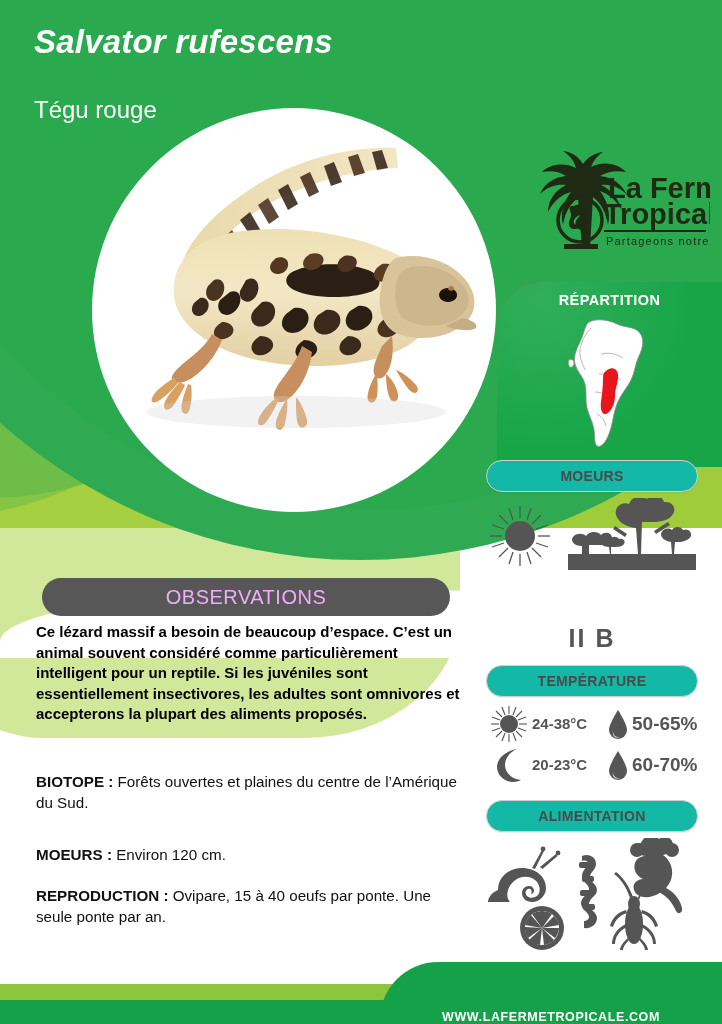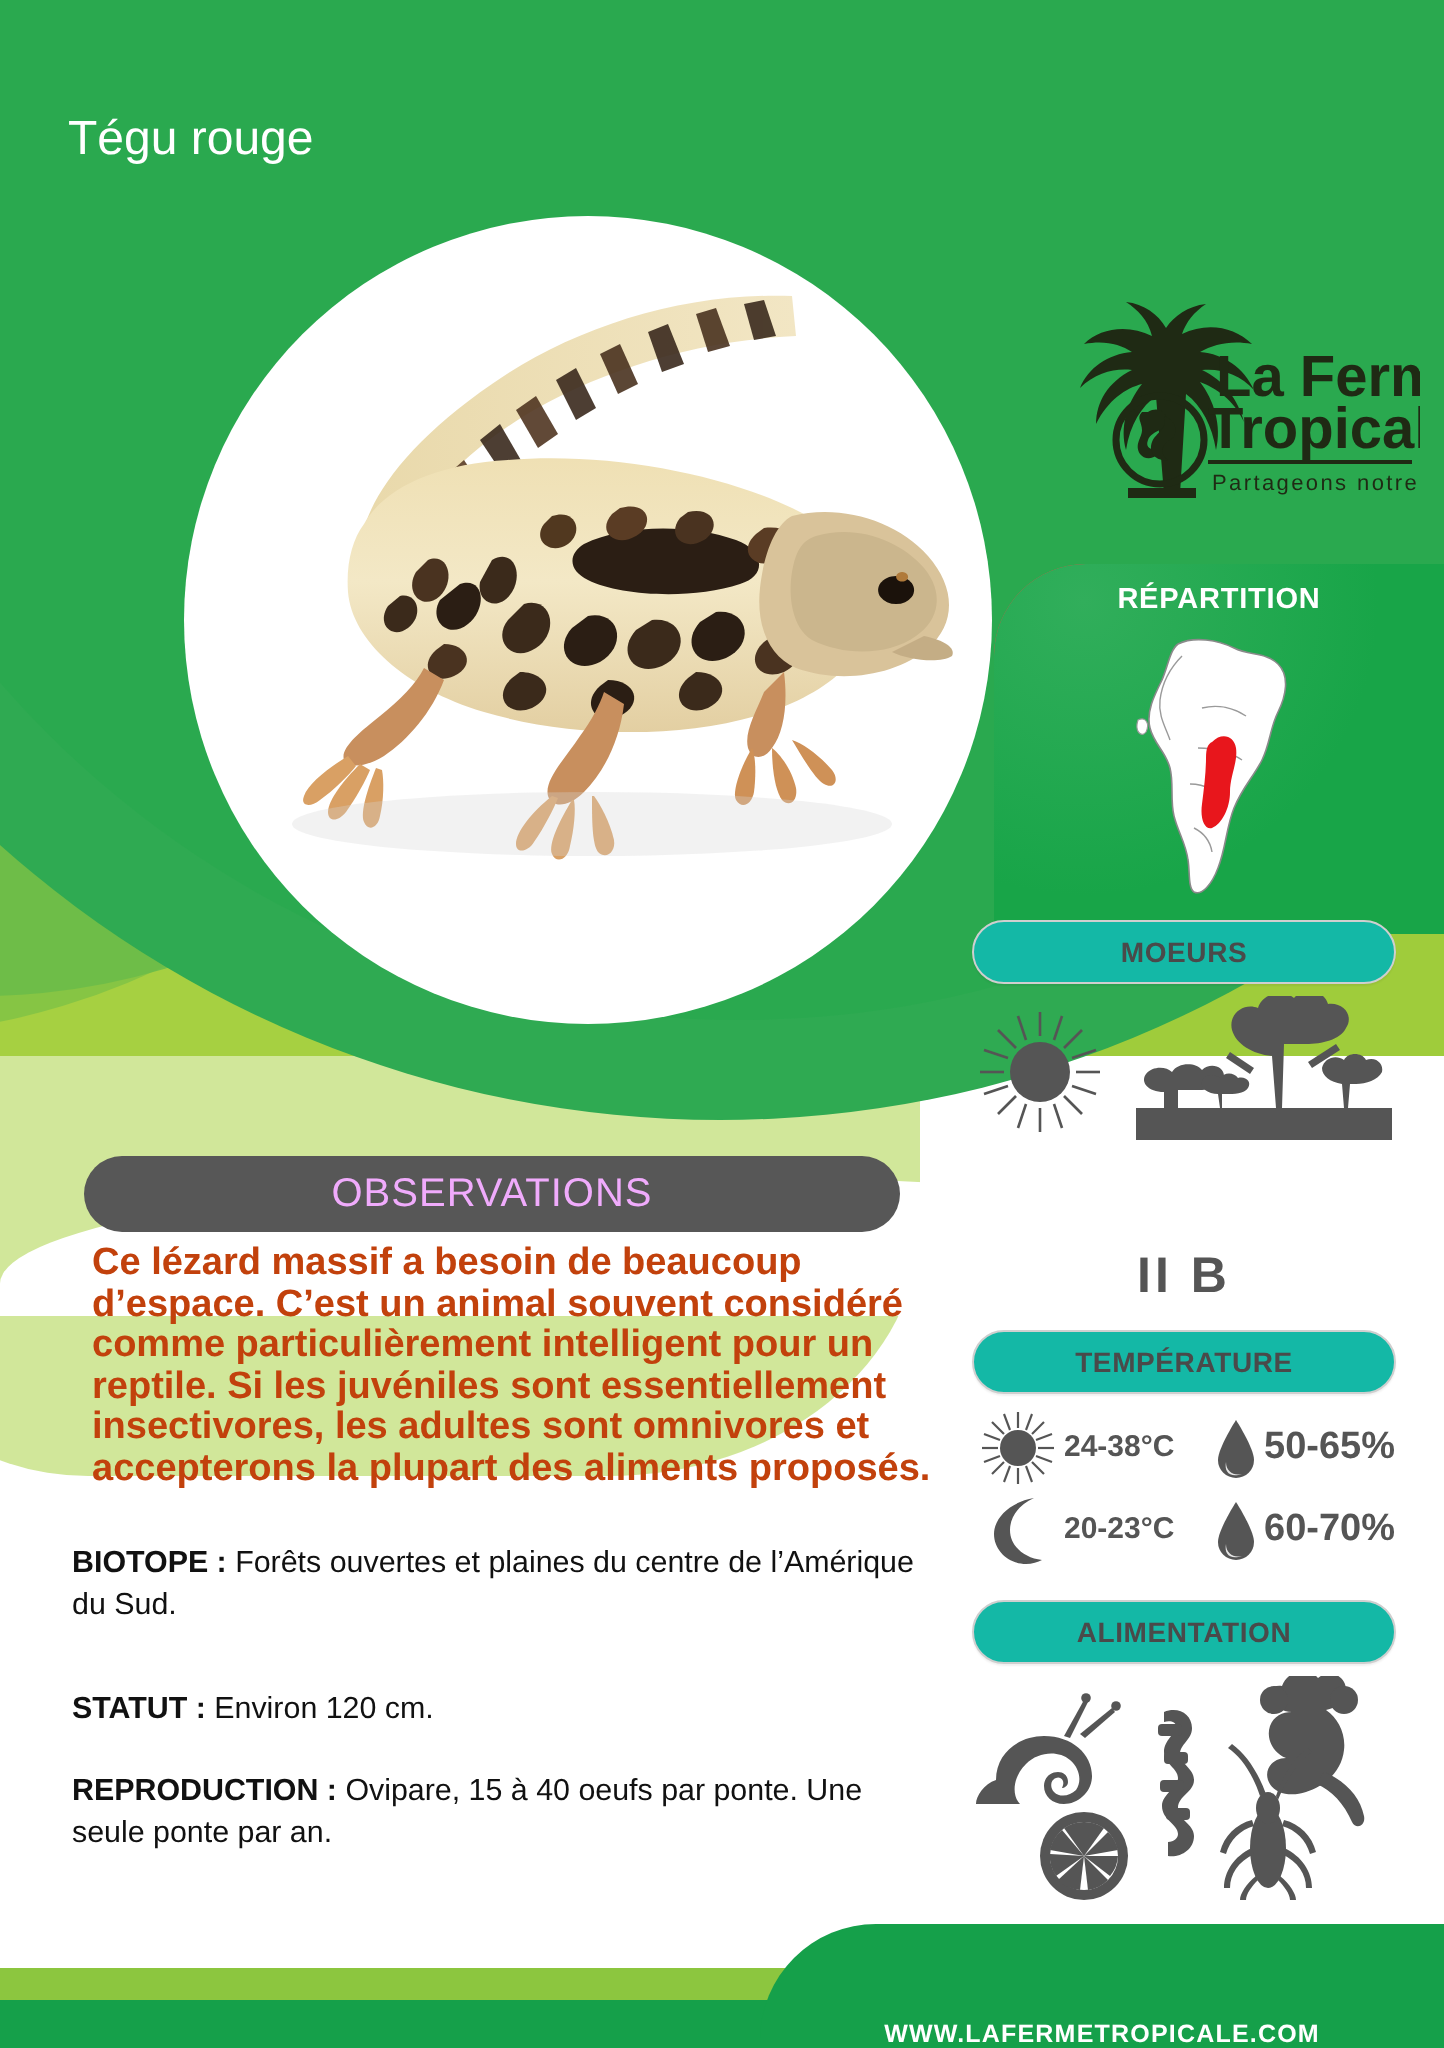--- a/index.html
+++ b/index.html
@@ -117,21 +117,21 @@
 
   
   .obs-pill{
     position:absolute;left:42px;top:578px;width:408px;height:38px;
     background:#575757;border-radius:19px;
     display:flex;align-items:center;justify-content:center;
     color:#f0abfc;font-size:20px;letter-spacing:.5px;
   }
   .obs-body{
     position:absolute;left:36px;top:622px;width:430px;
-    font-size:19px;line-height:20.5px;font-weight:bold;color:#c2410c;margin-left:10px;
+    font-size:15px;line-height:20.5px;font-weight:bold;color:#000000;
   }
   .fact{
     position:absolute;left:36px;width:430px;
     font-size:15.2px;line-height:20.5px;color:#111;
   }
   .fact b{font-weight:bold;margin-top:48px;}
   #fact-biotope{top:772px;}
   #fact-taille{top:845px;}
   #fact-repro{top:886px;}
 
@@ -179,20 +179,21 @@
     <div class="mid-lime-shade"></div>
     <div class="band-bottom-curve"></div>
   </div>
 
   <div class="hdr-base">
     <div class="hdr-arc1"></div>
     <div class="hdr-arc2"></div>
   </div>
 
   <div class="title-block">
+    <div class="sci-name">Salvator rufescens</div>
     <div class="com-name">Tégu rouge</div>
   </div>
 
   <div class="white-circle"></div>
   <div class="lizard-wrap">
     <svg viewBox="0 0 396 396" width="396" height="396">
       <rect x="0" y="0" width="396" height="396" fill="#ffffff"></rect>
       <defs>
         <linearGradient id="bodyg" x1="0" y1="0" x2="0" y2="1">
           <stop offset="0%" stop-color="#efe0b4"></stop>
@@ -480,21 +481,21 @@
 
   <div class="obs-pill">
     <span>OBSERVATIONS</span>
   </div>
   <div class="obs-body">Ce lézard massif a besoin de beaucoup d’espace. C’est un animal souvent considéré comme particulièrement intelligent pour un reptile. Si les juvéniles sont essentiellement insectivores, les adultes sont omnivores et accepterons la plupart des aliments proposés.</div>
 
   <div class="fact" id="fact-biotope">
     <b>BIOTOPE :</b><span> Forêts ouvertes et plaines du centre de l’Amérique du Sud.</span>
   </div>
   <div class="fact" id="fact-taille">
-    <b>STATUT :</b><span> Environ 120 cm.</span>
+    <b>MOEURS :</b><span> Environ 120 cm.</span>
   </div>
   <div class="fact" id="fact-repro">
     <b>REPRODUCTION :</b><span> Ovipare, 15 à 40 oeufs par ponte. Une seule ponte par an.</span>
   </div>
 
   <div class="footer-lime"></div>
   <div class="footer-green"></div>
   <div class="footer-green-curve"></div>
   <div class="footer-text">
     <span>WWW.LAFERMETROPICALE.COM</span>

